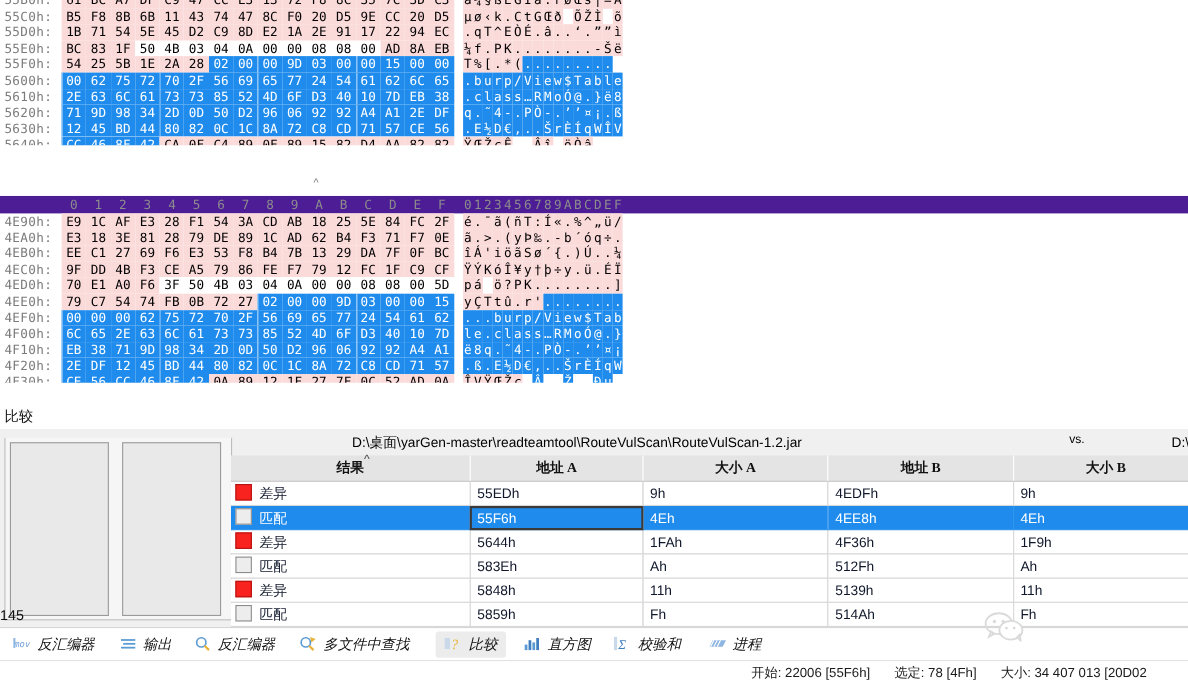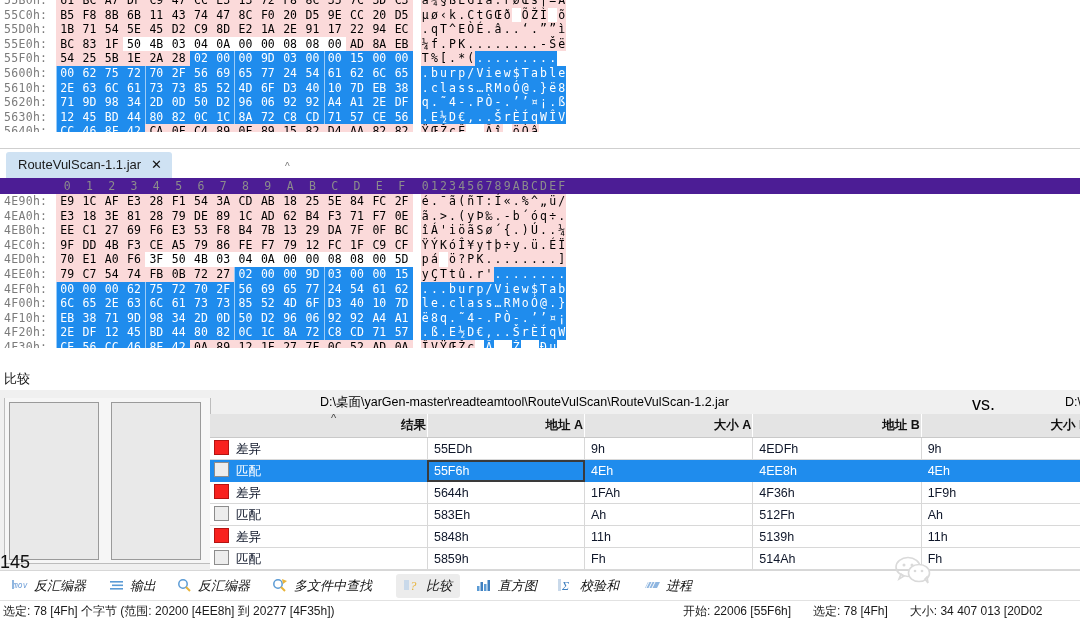--- a/index.html
+++ b/index.html
@@ -38,30 +38,30 @@
   .tab .x{display:inline-block;margin-left:10px;font-weight:bold;color:#111;font-size:13px;}
   #panel2{top:178px;height:185px;width:1080px;}
 
   
   #cmpLabel{position:absolute;left:4px;top:370px;font-size:13px;color:#111;}
   #cmpArea{position:absolute;left:0;top:390px;width:1080px;height:180px;background:#f0f0f0;}
   #barbox{position:absolute;left:4px;top:398px;width:205px;height:165px;background:#f6f6f6;border:1px solid #bdbdbd;border-top:none;}
   .bar{position:absolute;top:4px;width:88px;height:156px;background:#e9e9e9;border:1px solid #9a9a9a;}
   .bar.left{left:4px;}
   .bar.right{left:106px;}
-  #barlabel{position:absolute;left:0px;top:552px;font-size:18px;color:#111;}
+  #barlabel{position:absolute;left:0px;top:552px;font-size:13px;color:#111;}
 
   #pathrow{position:absolute;left:210px;top:392px;width:870px;height:22px;}
   .pathA{position:absolute;left:110px;top:2px;font-size:12.5px;white-space:nowrap;}
-  .vs{position:absolute;left:762px;top:2px;font-size:18px;}
+  .vs{position:absolute;left:762px;top:2px;font-size:11px;}
   .pathB{position:absolute;left:855px;top:2px;font-size:12.5px;white-space:nowrap;}
 
   table.cmp{position:absolute;left:210px;top:414px;border-collapse:collapse;width:880px;table-layout:fixed;font-size:12.5px;}
   table.cmp th{background:#e4e4e4;border-right:1px solid #fff;border-bottom:1px solid #c9c9c9;
-      height:21px;font-weight:bold;font-size:12.5px;color:#111;text-align:right;}
+      height:21px;font-weight:bold;font-size:12.5px;color:#111;text-align:center;font-family:Liberation Serif, serif;}
   table.cmp td{border-right:1px solid #d8d8d8;border-bottom:1px solid #d8d8d8;height:21px;padding:0 6px;
       color:#0f172a;background:#fff;white-space:nowrap;overflow:hidden;}
   table.cmp td.res{padding-left:4px;}
   table.cmp tr.sel td{background:#1f8ced;color:#fff;border-right-color:#1f8ced;border-bottom-color:#1f8ced;}
   table.cmp tr.sel td.focus{outline:2px solid #3a3a3a;outline-offset:-2px;}
   .swatch{display:inline-block;width:13px;height:13px;vertical-align:-2px;margin-right:7px;border:1px solid #8d8d8d;background:#ededed;}
   .swatch.diff{background:#f8221f;border-color:#b31412;}
   .sortmark{position:absolute;left:331px;top:412px;font-size:11px;color:#444;}
   .sortmark2{position:absolute;left:285px;top:161px;font-size:10px;color:#777;}
 
@@ -95,25 +95,20 @@
         <div class="hexrow"><span class="off">55E0h:</span><span class="bytes"><span class="b pink">BC</span><span class="b pink">83</span><span class="b pink">1F</span><span class="b white">50</span><span class="b white">4B</span><span class="b white">03</span><span class="b white">04</span><span class="b white">0A</span><span class="b white">00</span><span class="b white">00</span><span class="b white">08</span><span class="b white">08</span><span class="b white">00</span><span class="b pink">AD</span><span class="b pink">8A</span><span class="b pink">EB</span></span><span class="asc"><span class="pink">¼</span><span class="pink">f</span><span class="pink">.</span><span class="pink">P</span><span class="pink">K</span><span class="pink">.</span><span class="pink">.</span><span class="pink">.</span><span class="pink">.</span><span class="pink">.</span><span class="pink">.</span><span class="pink">.</span><span class="pink">.</span><span class="pink">-</span><span class="pink">Š</span><span class="pink">ë</span></span></div>
         <div class="hexrow"><span class="off">55F0h:</span><span class="bytes"><span class="b pink">54</span><span class="b pink">25</span><span class="b pink">5B</span><span class="b pink">1E</span><span class="b pink">2A</span><span class="b pink">28</span><span class="b blue">02</span><span class="b blue">00</span><span class="b blue grp">00</span><span class="b blue">9D</span><span class="b blue">03</span><span class="b blue">00</span><span class="b blue grp">00</span><span class="b blue">15</span><span class="b blue">00</span><span class="b blue">00</span></span><span class="asc"><span class="pink">T</span><span class="pink">%</span><span class="pink">[</span><span class="pink">.</span><span class="pink">*</span><span class="pink">(</span><span class="blue">.</span><span class="blue">.</span><span class="blue">.</span><span class="blue">.</span><span class="blue">.</span><span class="blue">.</span><span class="blue">.</span><span class="blue">.</span><span class="blue">.</span><span class="blue"> </span></span></div>
         <div class="hexrow"><span class="off">5600h:</span><span class="bytes"><span class="b blue grp">00</span><span class="b blue">62</span><span class="b blue">75</span><span class="b blue">72</span><span class="b blue grp">70</span><span class="b blue">2F</span><span class="b blue">56</span><span class="b blue">69</span><span class="b blue grp">65</span><span class="b blue">77</span><span class="b blue">24</span><span class="b blue">54</span><span class="b blue grp">61</span><span class="b blue">62</span><span class="b blue">6C</span><span class="b blue">65</span></span><span class="asc"><span class="blue">.</span><span class="blue">b</span><span class="blue">u</span><span class="blue">r</span><span class="blue">p</span><span class="blue">/</span><span class="blue">V</span><span class="blue">i</span><span class="blue">e</span><span class="blue">w</span><span class="blue">$</span><span class="blue">T</span><span class="blue">a</span><span class="blue">b</span><span class="blue">l</span><span class="blue">e</span></span></div>
         <div class="hexrow"><span class="off">5610h:</span><span class="bytes"><span class="b blue grp">2E</span><span class="b blue">63</span><span class="b blue">6C</span><span class="b blue">61</span><span class="b blue grp">73</span><span class="b blue">73</span><span class="b blue">85</span><span class="b blue">52</span><span class="b blue grp">4D</span><span class="b blue">6F</span><span class="b blue">D3</span><span class="b blue">40</span><span class="b blue grp">10</span><span class="b blue">7D</span><span class="b blue">EB</span><span class="b blue">38</span></span><span class="asc"><span class="blue">.</span><span class="blue">c</span><span class="blue">l</span><span class="blue">a</span><span class="blue">s</span><span class="blue">s</span><span class="blue">…</span><span class="blue">R</span><span class="blue">M</span><span class="blue">o</span><span class="blue">Ó</span><span class="blue">@</span><span class="blue">.</span><span class="blue">}</span><span class="blue">ë</span><span class="blue">8</span></span></div>
         <div class="hexrow"><span class="off">5620h:</span><span class="bytes"><span class="b blue grp">71</span><span class="b blue">9D</span><span class="b blue">98</span><span class="b blue">34</span><span class="b blue grp">2D</span><span class="b blue">0D</span><span class="b blue">50</span><span class="b blue">D2</span><span class="b blue grp">96</span><span class="b blue">06</span><span class="b blue">92</span><span class="b blue">92</span><span class="b blue grp">A4</span><span class="b blue">A1</span><span class="b blue">2E</span><span class="b blue">DF</span></span><span class="asc"><span class="blue">q</span><span class="blue">.</span><span class="blue">˜</span><span class="blue">4</span><span class="blue">-</span><span class="blue">.</span><span class="blue">P</span><span class="blue">Ò</span><span class="blue">-</span><span class="blue">.</span><span class="blue">’</span><span class="blue">’</span><span class="blue">¤</span><span class="blue">¡</span><span class="blue">.</span><span class="blue">ß</span></span></div>
         <div class="hexrow"><span class="off">5630h:</span><span class="bytes"><span class="b blue grp">12</span><span class="b blue">45</span><span class="b blue">BD</span><span class="b blue">44</span><span class="b blue grp">80</span><span class="b blue">82</span><span class="b blue">0C</span><span class="b blue">1C</span><span class="b blue grp">8A</span><span class="b blue">72</span><span class="b blue">C8</span><span class="b blue">CD</span><span class="b blue grp">71</span><span class="b blue">57</span><span class="b blue">CE</span><span class="b blue">56</span></span><span class="asc"><span class="blue">.</span><span class="blue">E</span><span class="blue">½</span><span class="blue">D</span><span class="blue">€</span><span class="blue">,</span><span class="blue">.</span><span class="blue">.</span><span class="blue">Š</span><span class="blue">r</span><span class="blue">È</span><span class="blue">Í</span><span class="blue">q</span><span class="blue">W</span><span class="blue">Î</span><span class="blue">V</span></span></div>
         <div class="hexrow" style="height: 8px; overflow: hidden;"><span class="off">5640h:</span><span class="bytes"><span class="b blue grp">CC</span><span class="b blue">46</span><span class="b blue">8F</span><span class="b blue">42</span><span class="b pink">CA</span><span class="b pink">0F</span><span class="b pink">C4</span><span class="b pink">89</span><span class="b pink">0F</span><span class="b pink">89</span><span class="b pink">15</span><span class="b pink">82</span><span class="b pink">D4</span><span class="b pink">AA</span><span class="b pink">82</span><span class="b pink">82</span></span><span class="asc"><span class="pink">Ÿ</span><span class="pink">Œ</span><span class="pink">Ž</span><span class="pink">ç</span><span class="pink">Ê</span><span class="pink"> </span><span class="pink"> </span><span class="pink">Â</span><span class="pink">î</span><span class="pink"> </span><span class="pink">ö</span><span class="pink">Ò</span><span class="pink">â</span><span class="pink"> </span><span class="pink"> </span><span class="pink"> </span></span></div>
       </div>
   </div>
 
-  <div id="tabstrip">
-    <div class="tab">
-      <span>RouteVulScan-1.1.jar</span><span class="x">✕</span>
-    </div>
-  </div>
 
   <div class="hexpanel" id="panel2">
     <div class="colhdr">
       <span class="off">&nbsp;</span><span class="bytes" id="p2cols"><span class="b">0</span><span class="b">1</span><span class="b">2</span><span class="b">3</span><span class="b">4</span><span class="b">5</span><span class="b">6</span><span class="b">7</span><span class="b">8</span><span class="b">9</span><span class="b">A</span><span class="b">B</span><span class="b">C</span><span class="b">D</span><span class="b">E</span><span class="b">F</span></span><span class="asc" id="p2asccols"><span>0</span><span>1</span><span>2</span><span>3</span><span>4</span><span>5</span><span>6</span><span>7</span><span>8</span><span>9</span><span>A</span><span>B</span><span>C</span><span>D</span><span>E</span><span>F</span></span>
     </div>
     <div id="p2rows">
         <div class="hexrow"><span class="off">4E90h:</span><span class="bytes"><span class="b pink">E9</span><span class="b pink">1C</span><span class="b pink">AF</span><span class="b pink">E3</span><span class="b pink">28</span><span class="b pink">F1</span><span class="b pink">54</span><span class="b pink">3A</span><span class="b pink">CD</span><span class="b pink">AB</span><span class="b pink">18</span><span class="b pink">25</span><span class="b pink">5E</span><span class="b pink">84</span><span class="b pink">FC</span><span class="b pink">2F</span></span><span class="asc"><span class="pink">é</span><span class="pink">.</span><span class="pink">¯</span><span class="pink">ã</span><span class="pink">(</span><span class="pink">ñ</span><span class="pink">T</span><span class="pink">:</span><span class="pink">Í</span><span class="pink">«</span><span class="pink">.</span><span class="pink">%</span><span class="pink">^</span><span class="pink">„</span><span class="pink">ü</span><span class="pink">/</span></span></div>
         <div class="hexrow"><span class="off">4EA0h:</span><span class="bytes"><span class="b pink">E3</span><span class="b pink">18</span><span class="b pink">3E</span><span class="b pink">81</span><span class="b pink">28</span><span class="b pink">79</span><span class="b pink">DE</span><span class="b pink">89</span><span class="b pink">1C</span><span class="b pink">AD</span><span class="b pink">62</span><span class="b pink">B4</span><span class="b pink">F3</span><span class="b pink">71</span><span class="b pink">F7</span><span class="b pink">0E</span></span><span class="asc"><span class="pink">ã</span><span class="pink">.</span><span class="pink">&gt;</span><span class="pink">.</span><span class="pink">(</span><span class="pink">y</span><span class="pink">Þ</span><span class="pink">‰</span><span class="pink">.</span><span class="pink">-</span><span class="pink">b</span><span class="pink">´</span><span class="pink">ó</span><span class="pink">q</span><span class="pink">÷</span><span class="pink">.</span></span></div>
         <div class="hexrow"><span class="off">4EB0h:</span><span class="bytes"><span class="b pink">EE</span><span class="b pink">C1</span><span class="b pink">27</span><span class="b pink">69</span><span class="b pink">F6</span><span class="b pink">E3</span><span class="b pink">53</span><span class="b pink">F8</span><span class="b pink">B4</span><span class="b pink">7B</span><span class="b pink">13</span><span class="b pink">29</span><span class="b pink">DA</span><span class="b pink">7F</span><span class="b pink">0F</span><span class="b pink">BC</span></span><span class="asc"><span class="pink">î</span><span class="pink">Á</span><span class="pink">'</span><span class="pink">i</span><span class="pink">ö</span><span class="pink">ã</span><span class="pink">S</span><span class="pink">ø</span><span class="pink">´</span><span class="pink">{</span><span class="pink">.</span><span class="pink">)</span><span class="pink">Ú</span><span class="pink">.</span><span class="pink">.</span><span class="pink">¼</span></span></div>
         <div class="hexrow"><span class="off">4EC0h:</span><span class="bytes"><span class="b pink">9F</span><span class="b pink">DD</span><span class="b pink">4B</span><span class="b pink">F3</span><span class="b pink">CE</span><span class="b pink">A5</span><span class="b pink">79</span><span class="b pink">86</span><span class="b pink">FE</span><span class="b pink">F7</span><span class="b pink">79</span><span class="b pink">12</span><span class="b pink">FC</span><span class="b pink">1F</span><span class="b pink">C9</span><span class="b pink">CF</span></span><span class="asc"><span class="pink">Ÿ</span><span class="pink">Ý</span><span class="pink">K</span><span class="pink">ó</span><span class="pink">Î</span><span class="pink">¥</span><span class="pink">y</span><span class="pink">†</span><span class="pink">þ</span><span class="pink">÷</span><span class="pink">y</span><span class="pink">.</span><span class="pink">ü</span><span class="pink">.</span><span class="pink">É</span><span class="pink">Ï</span></span></div>
@@ -234,21 +229,20 @@
             <rect x="0" y="1" width="3" height="12" fill="#c9d9ea"></rect>
             <text x="4" y="12" font-size="12" fill="#3f7fbf" font-family="serif">Σ</text>
           </svg></span><span>校验和</span></div>
       <div class="tbitem" style="left: 636px;"><span class="tbicon"><svg width="17" height="14" viewBox="0 0 17 14">
             <path d="M1 10 L13 10 L16 4 L4 4 Z" fill="#8fb6e0"></path>
             <path d="M5 4 L2 10 M8 4 L5 10 M11 4 L8 10" stroke="#fff" stroke-width="1"></path>
           </svg></span><span>进程</span></div>
     </div>
 
   <div id="statusbar">
-    <div id="statusLeft">选定: 78 [4Fh] 个字节 (范围: 20200 [4EE8h] 到 20277 [4F35h])</div>
     <div id="statusRight">
       <span>开始: 22006 [55F6h]</span><span class="sgap"></span><span>选定: 78 [4Fh]</span><span class="sgap"></span><span>大小: 34 407 013 [20D02</span>
     </div>
   </div>
 
   <svg id="wmicon" width="40" height="28" viewBox="0 0 40 28">
     <ellipse cx="14" cy="11" rx="12" ry="9.5" fill="none" stroke="#dadada" stroke-width="1.6"></ellipse>
     <path d="M7 18 L5 23 L10 20 Z" fill="none" stroke="#dadada" stroke-width="1.6"></path>
     <ellipse cx="25" cy="17" rx="10.5" ry="8.5" fill="#fff" stroke="#dadada" stroke-width="1.6"></ellipse>
     <path d="M31 23 L34 27 L33 21 Z" fill="#fff" stroke="#dadada" stroke-width="1.6"></path>

